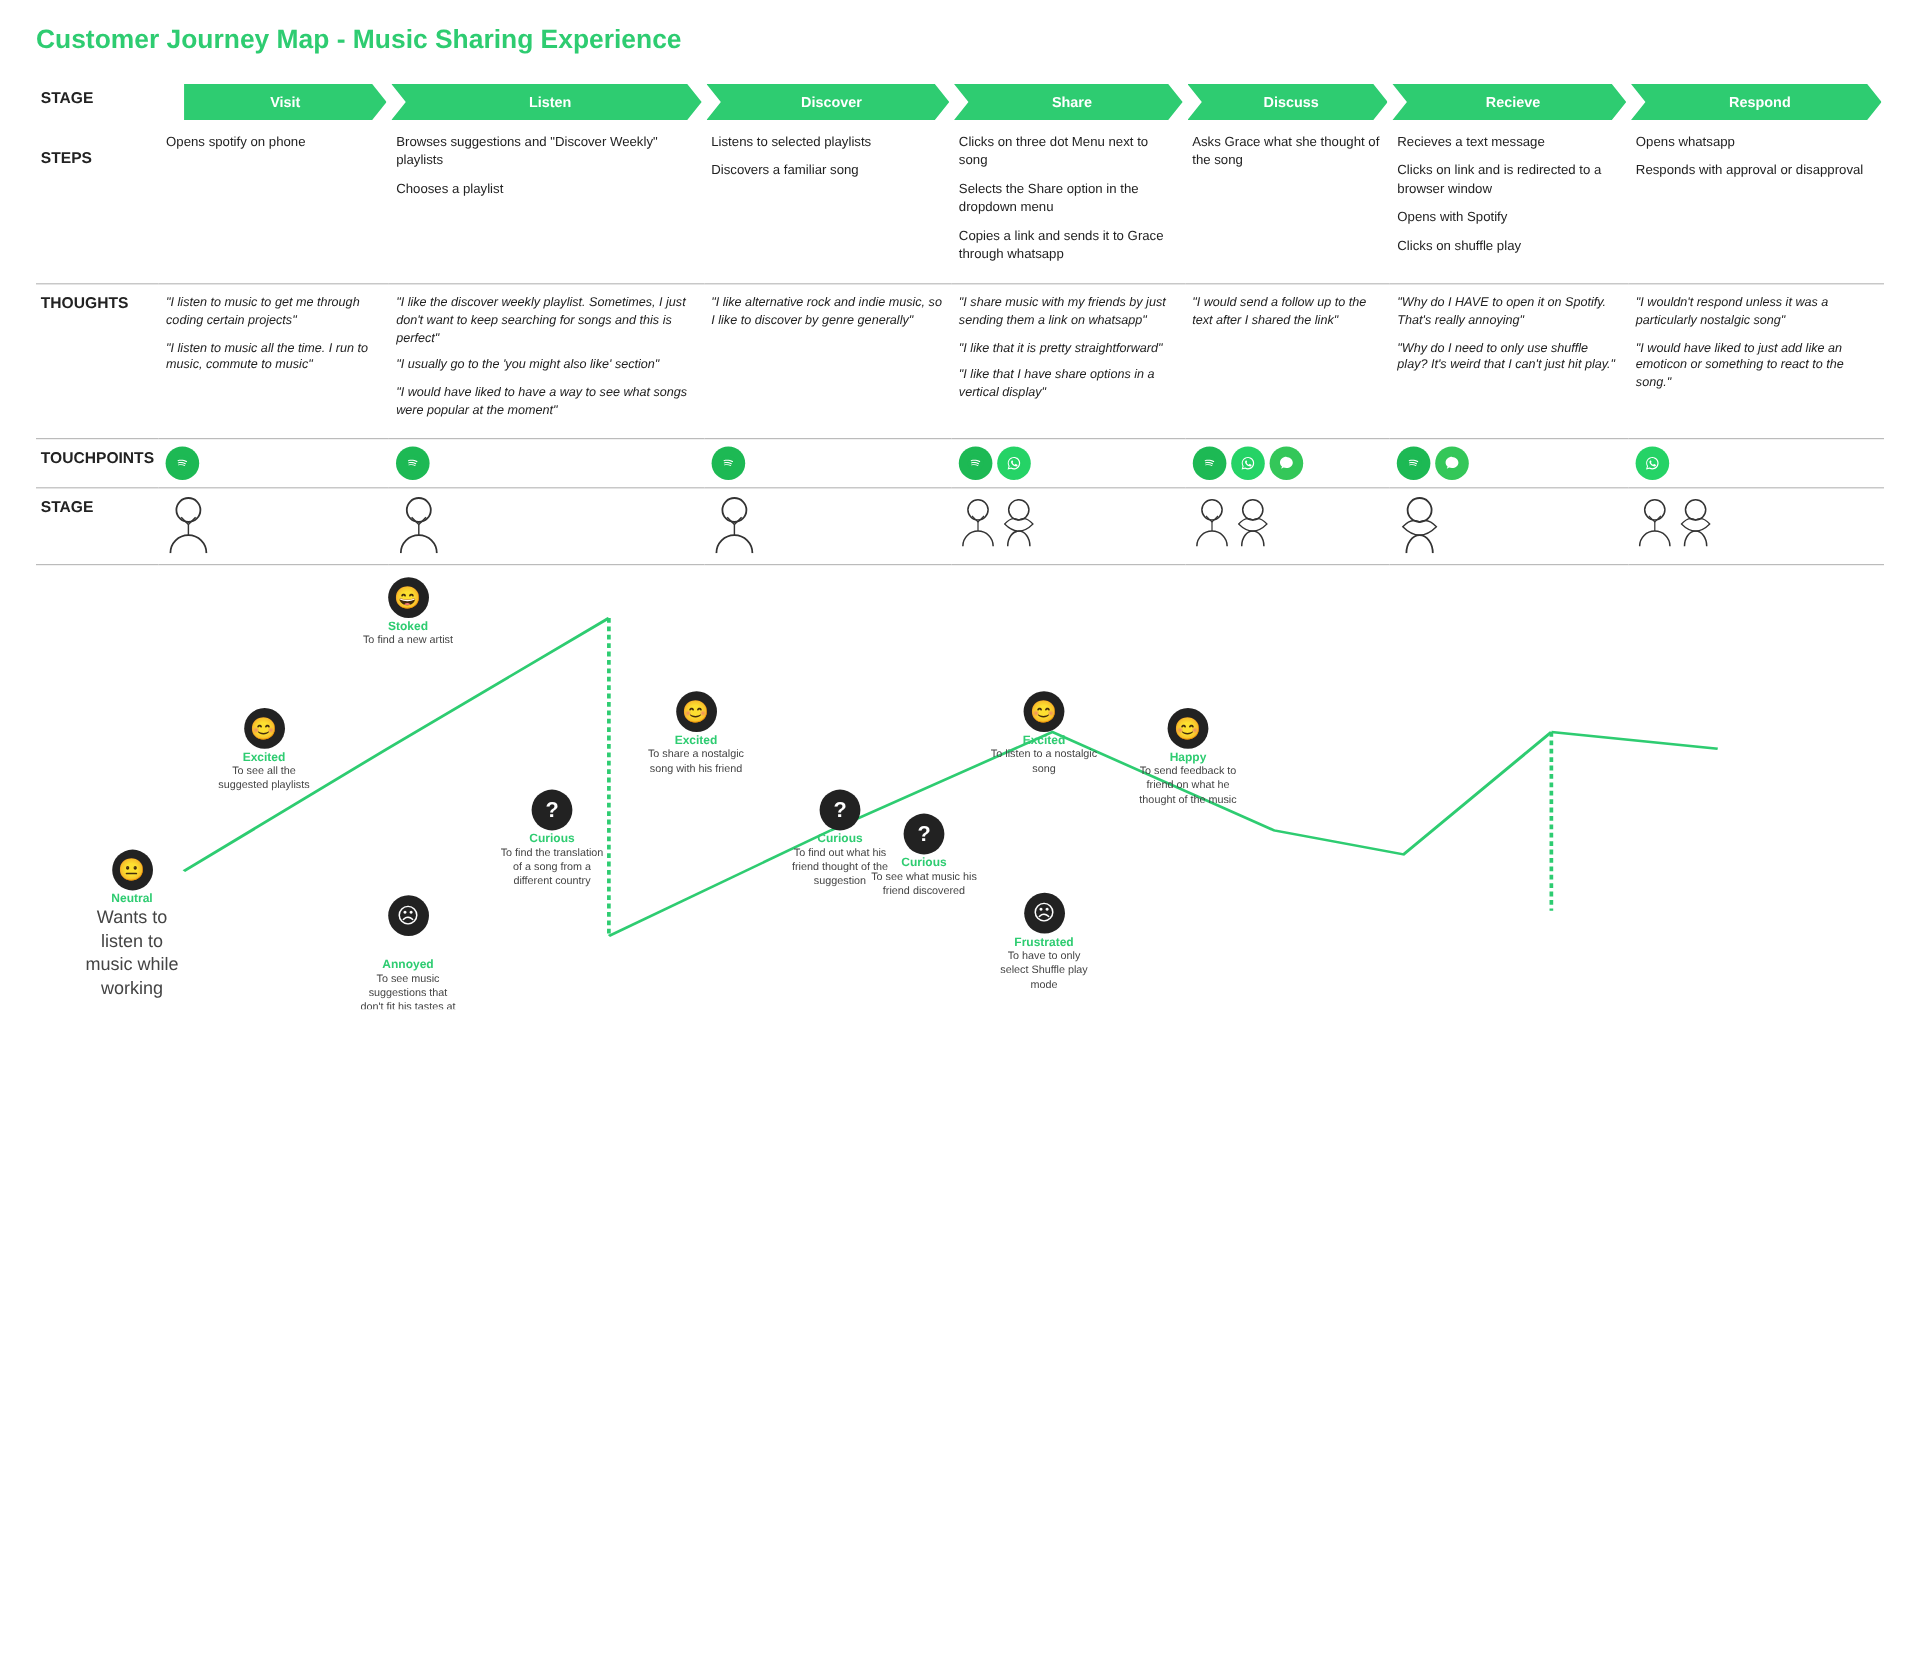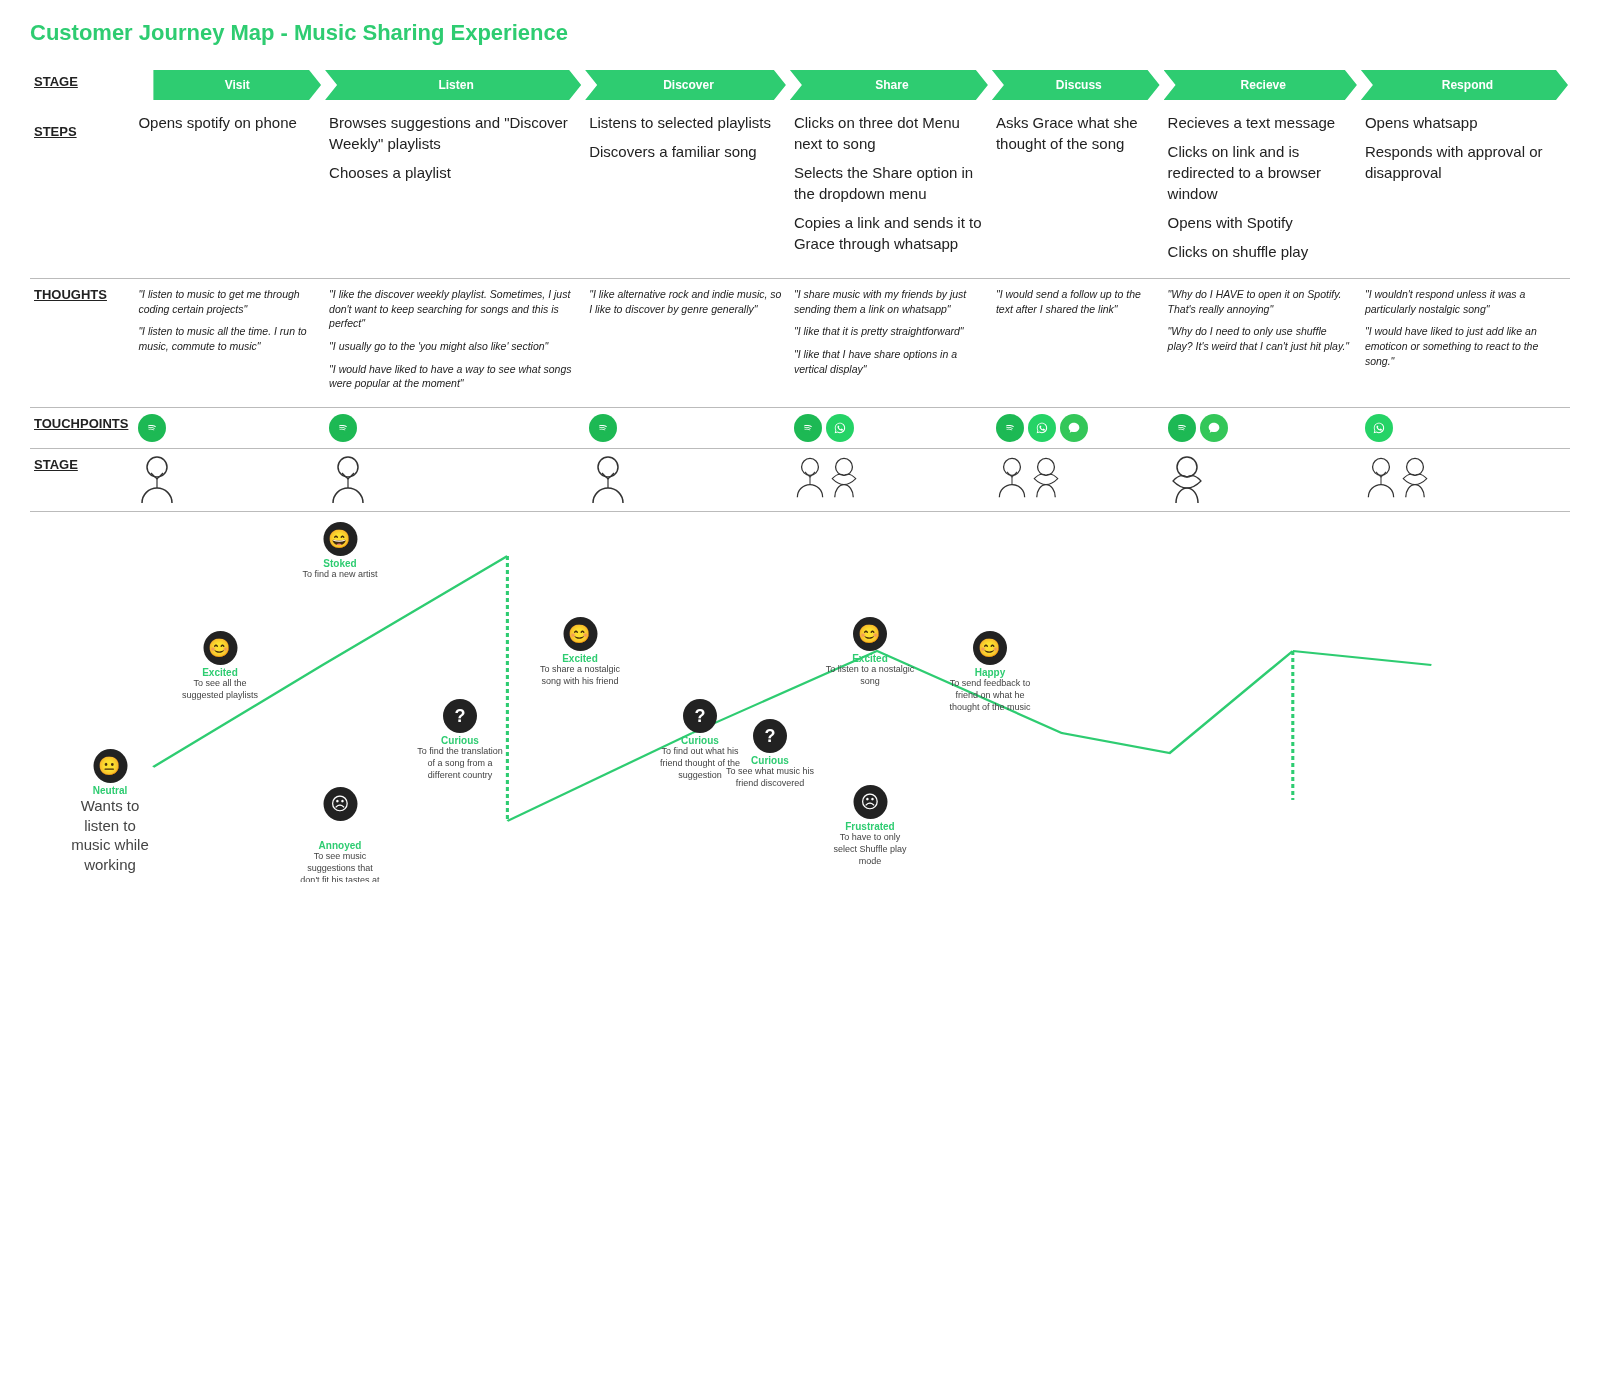--- a/index.html
+++ b/index.html
@@ -32,21 +32,21 @@
       white-space: nowrap;
     }
     .chevron.first {
       clip-path: polygon(0 0, calc(100% - 12px) 0, 100% 50%, calc(100% - 12px) 100%, 0 100%);
       padding-left: 10px;
       margin-left: 19px;
     }
     .steps-cell {
       vertical-align: top;
       padding: 8px 6px;
-      font-size: 15px;
+      font-size: 11px;
       line-height: 1.4;
     }
     .steps-cell p {
       margin-bottom: 8px;
     }
     .thoughts-cell {
       vertical-align: top;
       padding: 8px 6px;
       font-size: 10.5px;
       line-height: 1.4;
@@ -110,21 +110,20 @@
       border-collapse: collapse;
     }
     .main-table td {
       vertical-align: top;
     }
     .col-label {
       width: 80px;
       font-weight: bold;
       font-size: 13px;
       padding: 8px 4px;
-      text-decoration: underline;
     }
   </style>
 </head>
 <body>
 
 <h1>
   <span>Customer Journey Map - </span><span style="color:#2ecc71">Music Sharing Experience</span>
 </h1>
 
 <table class="main-table">

